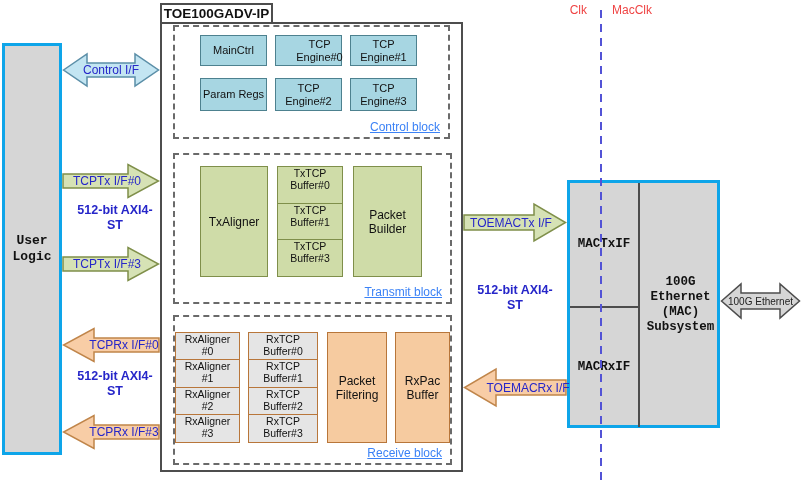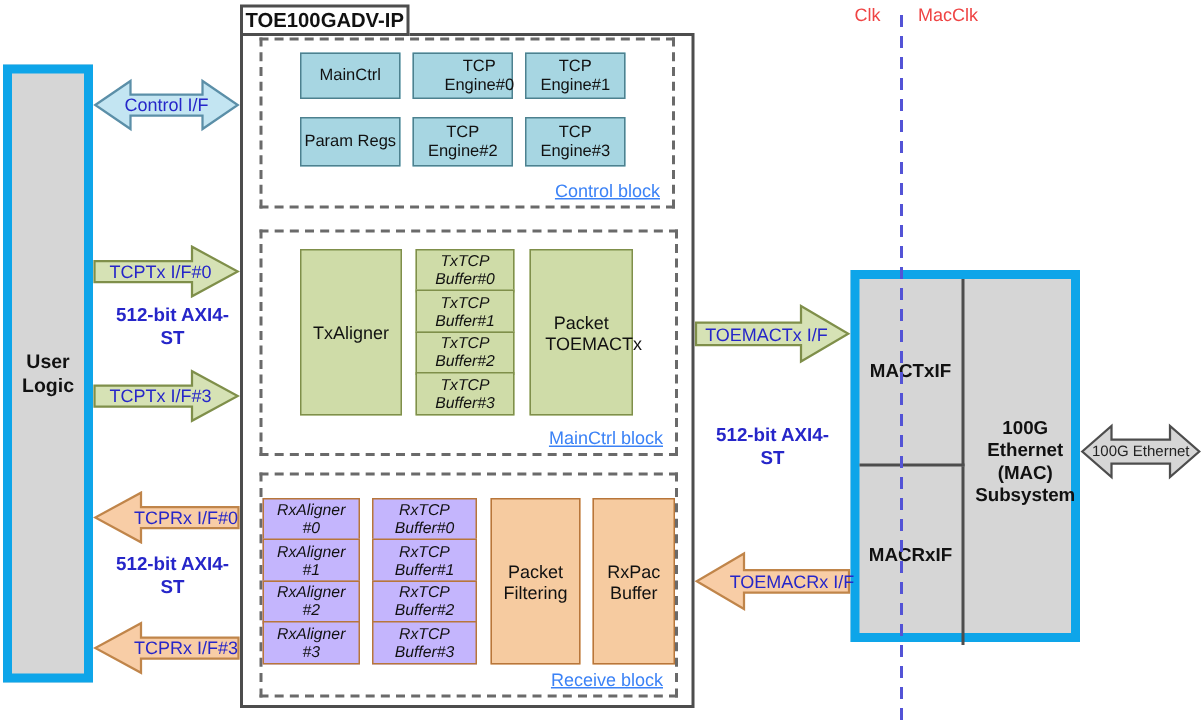--- a/index.html
+++ b/index.html
@@ -2,36 +2,36 @@
 <html><head>
 <meta charset="utf-8">
 <style>
   html,body{margin:0;padding:0;background:#ffffff;}
   .stage{
     position:relative;width:802px;height:485px;background:#ffffff;
     font-family:"Liberation Sans", sans-serif;overflow:hidden;
   }
   .abs{position:absolute;box-sizing:border-box;}
   
-  .gray-block{background:#d6d6d6;border:6px solid #0ea5e9;display:flex;align-items:center;justify-content:center;text-align:center;}
+  .gray-block{background:#d6d6d6;border:3px solid #0ea5e9;display:flex;align-items:center;justify-content:center;text-align:center;font-family:Liberation Mono, monospace;}
   .ip-box{border:2px solid #4d4d4d;background:#ffffff;}
   .ip-title{border:2px solid #4d4d4d;background:#ffffff;display:flex;align-items:center;justify-content:center;
     font-weight:bold;font-size:13.5px;color:#111;z-index:4;}
   .dashed-block{border:2px dashed #6a6a6a;}
   .section-label{position:absolute;right:8px;bottom:3px;font-size:12px;color:#3b82f6;text-decoration:underline;}
   .box{display:flex;align-items:center;justify-content:center;text-align:center;font-size:11px;color:#111;line-height:13px;z-index:2;}
   .blue{background:#a7d6e2;border:1.5px solid #4d818f;}
   .green{background:#cfdca8;border:1.5px solid #7f8f4a;}
   .orange{background:#f6cba0;border:1.5px solid #b8763a;}
   .bigbox{font-size:12px;line-height:14px;}
   .stack{display:flex;flex-direction:column;z-index:2;}
-  .stack .cell{flex:1;display:flex;align-items:center;justify-content:center;text-align:center;
-    font-size:10.5px;line-height:12px;color:#111;font-style:italic;}
+  .stack .cell{flex:1;display:flex;align-items:flex-start;justify-content:center;text-align:center;
+    font-size:10.5px;line-height:12px;color:#111;}
   .stack-green .cell{background:#cfdca8;border:1.5px solid #7f8f4a;}
-  .stack-orange .cell{background:#c4b5fd;border:1.5px solid #b8763a;}
+  .stack-orange .cell{background:#e5e5e5;border:1.5px solid #b8763a;}
   .stack .cell + .cell{margin-top:-1.5px;}
   
   .arrow{z-index:3;}
   .arrow svg{position:absolute;left:0;top:0;width:100%;height:100%;}
   .arrow-label{position:absolute;inset:0;display:flex;align-items:center;justify-content:center;
     font-size:12px;color:#2626c9;white-space:nowrap;}
   .pad-r .arrow-label{padding-right:8px;}
   .pad-l .arrow-label{padding-left:26px;}
   .eth-label{position:absolute;inset:0;display:flex;align-items:center;justify-content:center;text-align:center;
     font-size:10px;line-height:13px;color:#222;padding:0 2px;}
@@ -80,41 +80,38 @@
       <span>Param Regs</span>
     </div>
   <div class="abs box blue" style="left:275px;top:78px;width:67px;height:33px;">
       <span>TCP Engine#2</span>
     </div>
   <div class="abs box blue" style="left:350px;top:78px;width:67px;height:33px;">
       <span>TCP Engine#3</span>
     </div>
 
   <div class="abs dashed-block" style="left:173px;top:153px;width:279px;height:151px;">
-    <span class="section-label">MainCtrl block</span>
+    <span class="section-label">Transmit block</span>
   </div>
   <div class="abs box green bigbox" style="left:200px;top:166px;width:68px;height:111px;">
       <span>TxAligner</span>
     </div>
   <div class="abs stack stack-green" style="left:277px;top:166px;width:66px;height:111px;">
     <div class="cell">
         <span style="width:52px;">TxTCP Buffer#0</span>
       </div>
     <div class="cell">
         <span style="width:52px;">TxTCP Buffer#1</span>
       </div>
     <div class="cell">
-        <span style="width:52px;">TxTCP Buffer#2</span>
-      </div>
-    <div class="cell">
         <span style="width:52px;">TxTCP Buffer#3</span>
       </div>
   </div>
   <div class="abs box green bigbox" style="left:353px;top:166px;width:69px;height:111px;">
-      <span style="width:48px;">Packet TOEMACTx</span>
+      <span style="width:48px;">Packet Builder</span>
     </div>
 
   <div class="abs dashed-block" style="left:173px;top:315px;width:279px;height:150px;">
     <span class="section-label">Receive block</span>
   </div>
   <div class="abs stack stack-orange" style="left:175px;top:332px;width:65px;height:111px;">
     <div class="cell">
         <span style="width:56px;">RxAligner #0</span>
       </div>
     <div class="cell">

